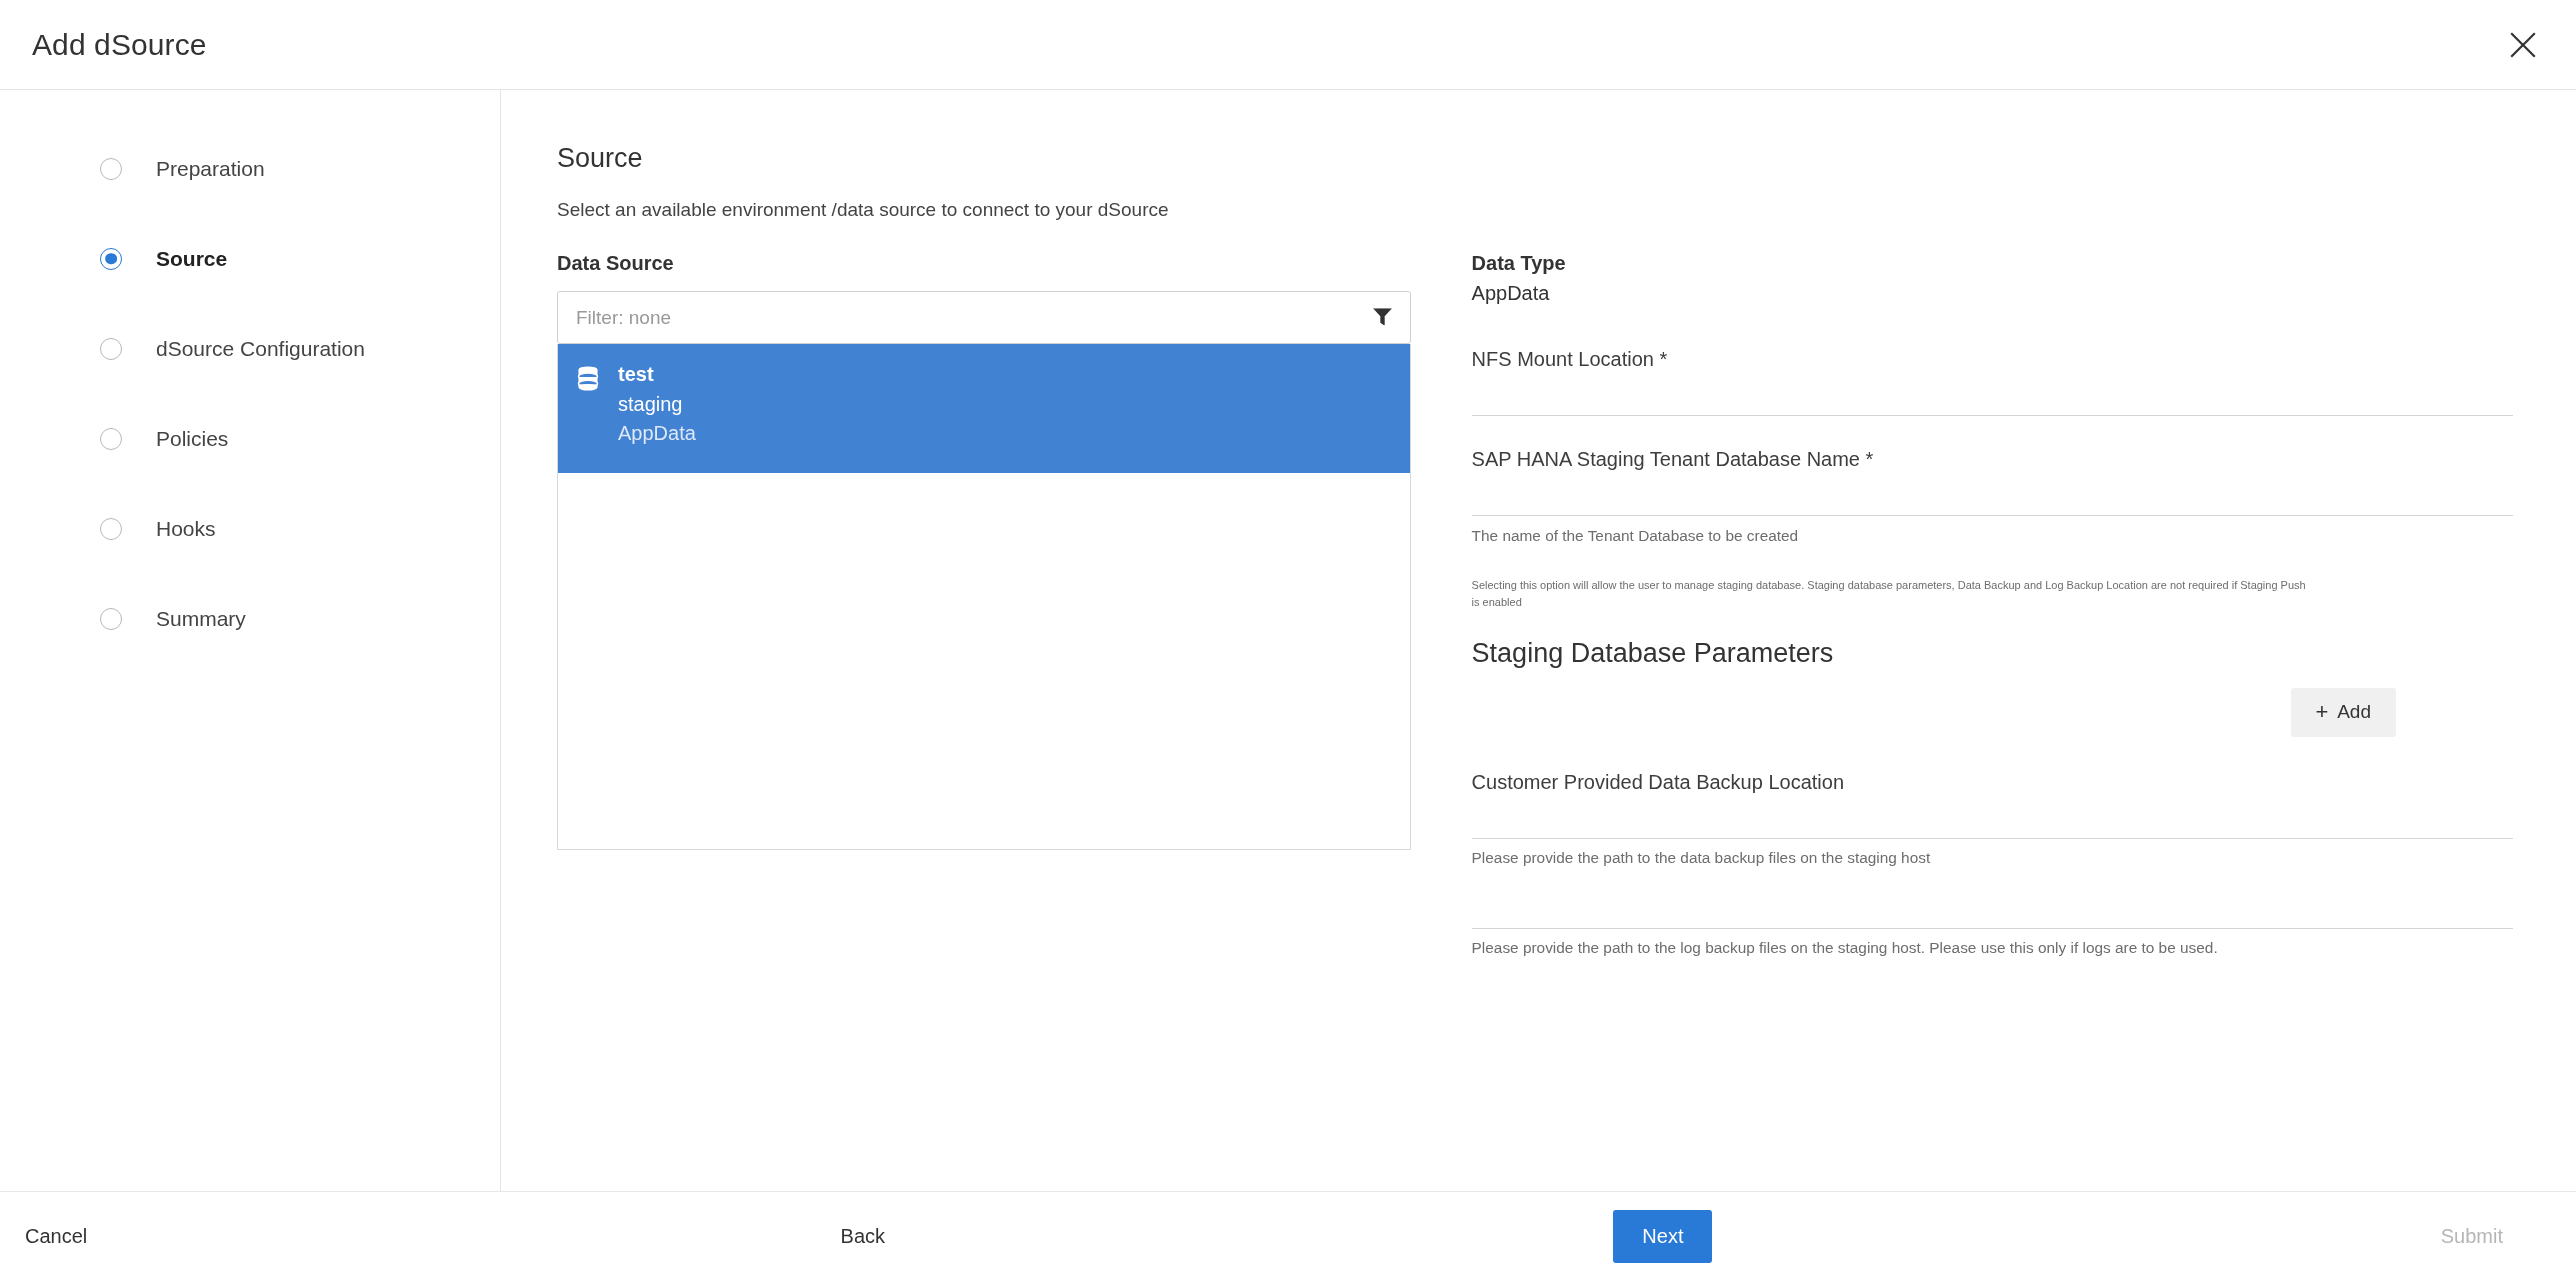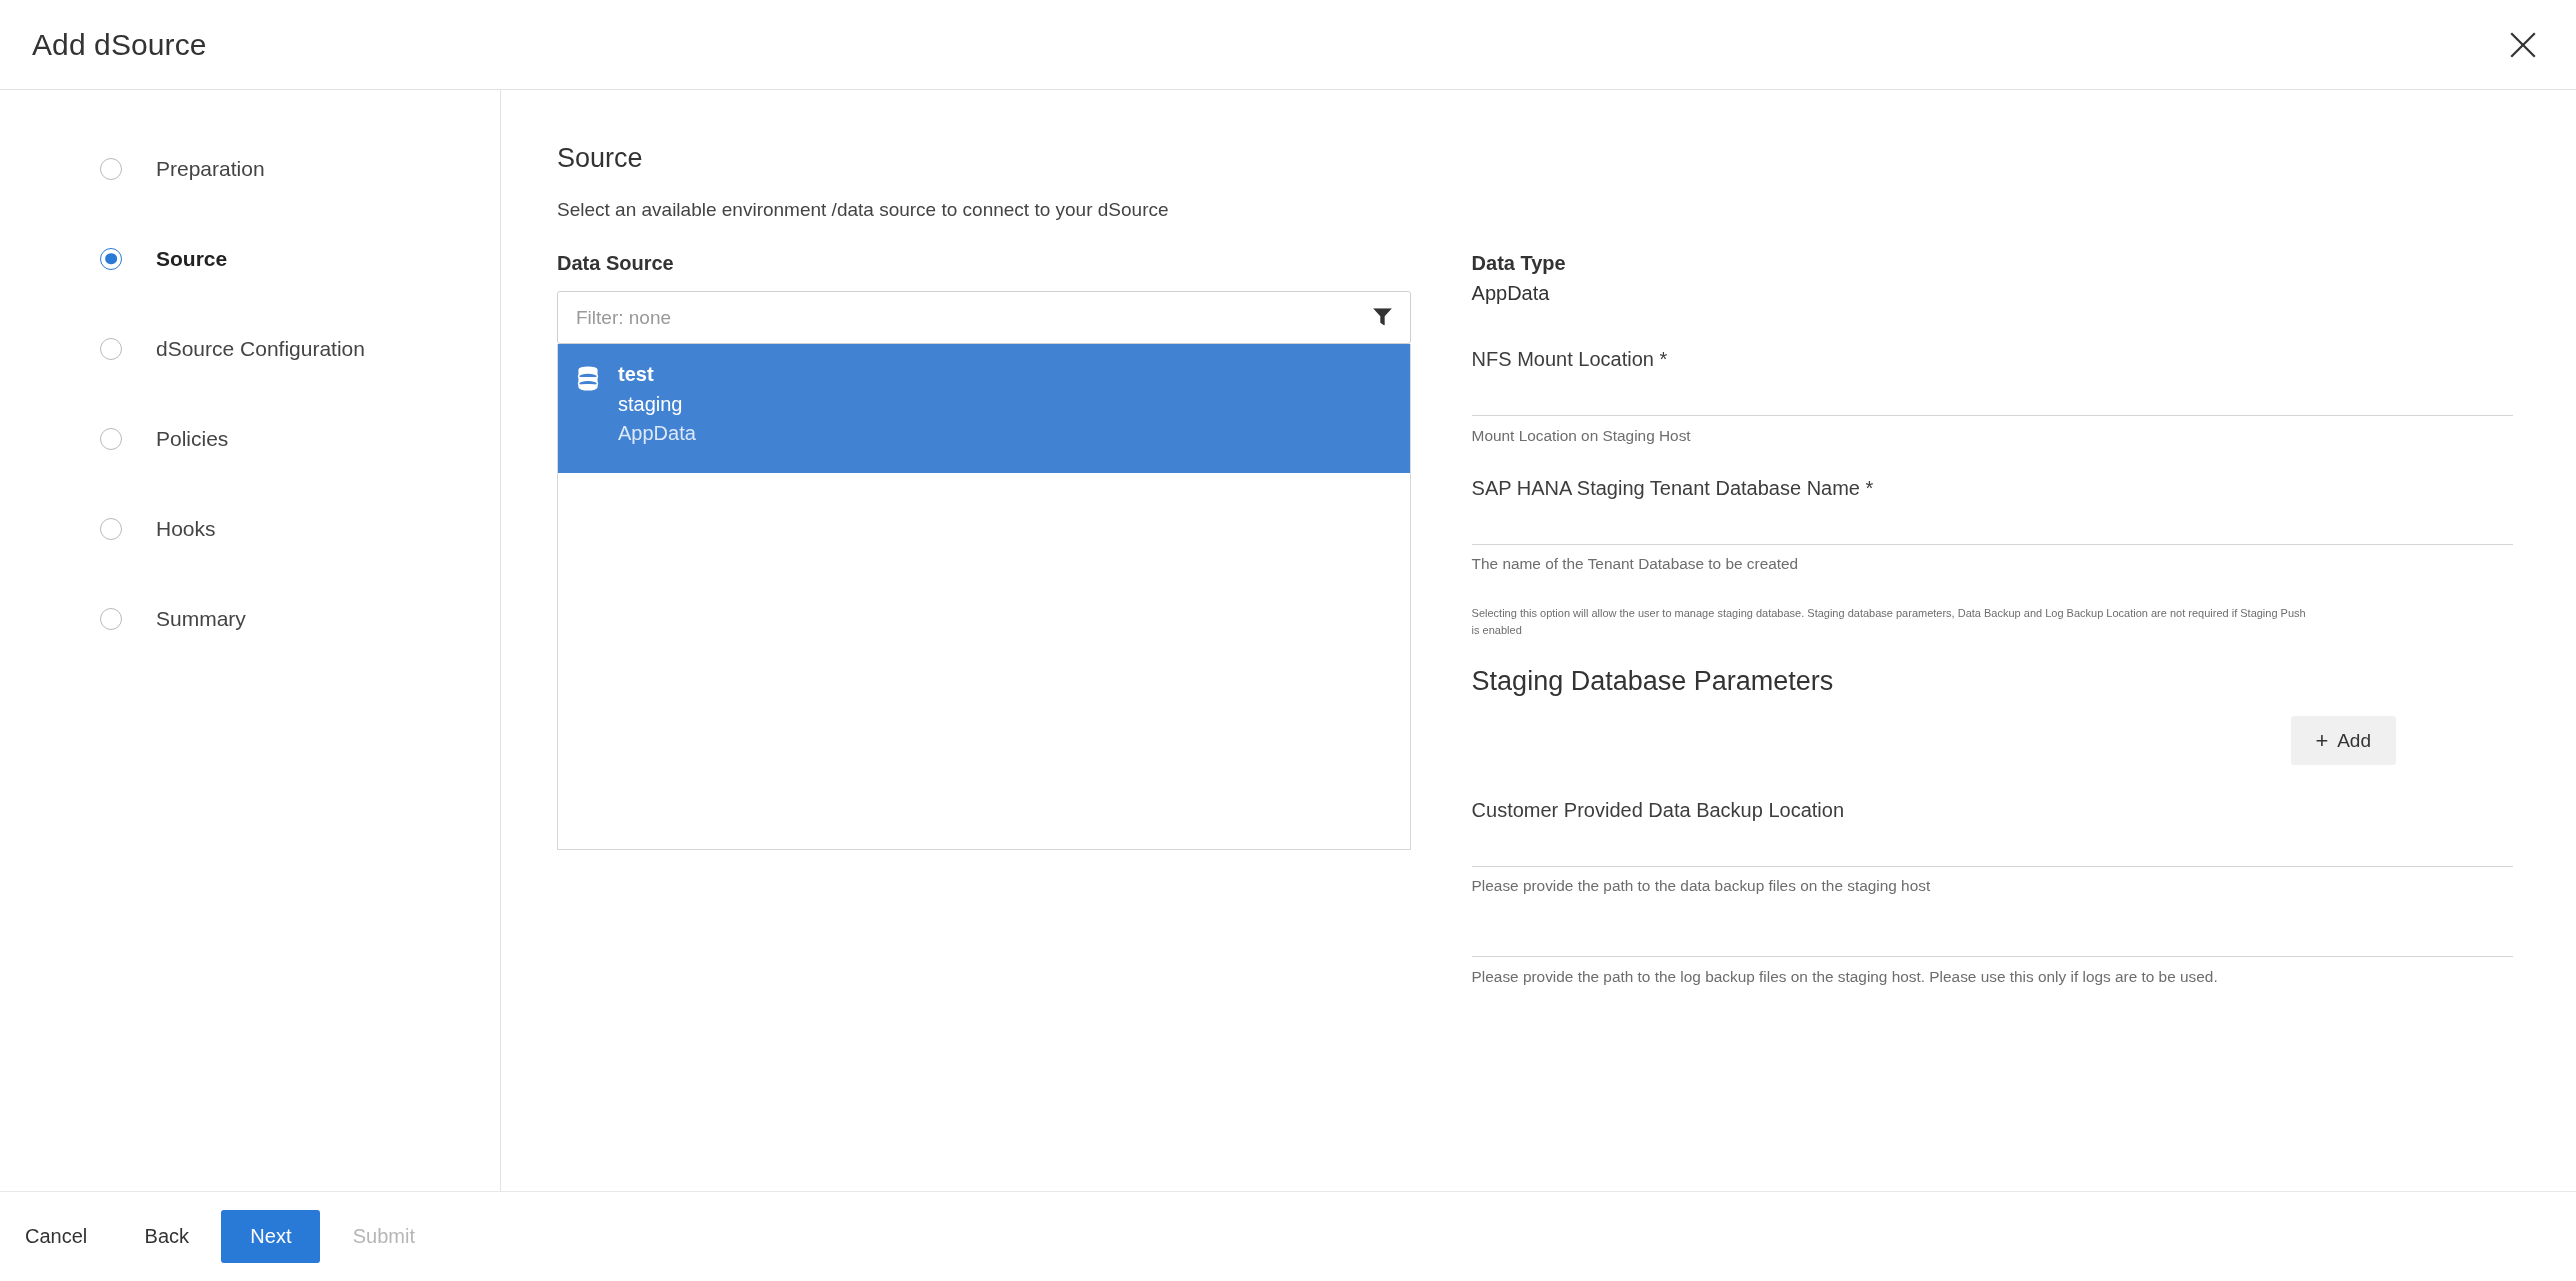--- a/index.html
+++ b/index.html
@@ -294,21 +294,21 @@
   }
   .add-btn .plus { font-size: 22px; line-height: 1; }
 
   
   .dialog-footer {
     height: 90px;
     min-height: 90px;
     border-top: 1.5px solid #e8e8e8;
     display: flex;
     align-items: center;
-    justify-content: flex-start;
+    justify-content: space-between;
     padding-right: 48px;
     gap: 7.3px;
   }
   .btn {
     font-family: "Liberation Sans", sans-serif;
     font-size: 20px;
     border: 0;
     border-radius: 2.9px;
     padding: 14.7px 25px;
     background: transparent;
@@ -410,21 +410,20 @@
         </div>
 
         <div class="col-right">
 
           <div class="field-static-label">Data Type</div>
           <div class="field-static-value">AppData</div>
 
           <div class="form-field">
             <div class="flabel">NFS Mount Location *</div>
             <input class="uline" type="text" value="" style="">
-            <div class="fhelp">Mount Location on Staging Host</div>
           </div>
 
           <div class="form-field">
             <div class="flabel">SAP HANA Staging Tenant Database Name *</div>
             <input class="uline" type="text" value="" style="">
             <div class="fhelp">The name of the Tenant Database to be created</div>
           </div>
 
           <div class="help-block">Selecting this option will allow the user to manage staging database. Staging database parameters, Data Backup and Log Backup Location are not required if Staging Push is enabled</div>
 

